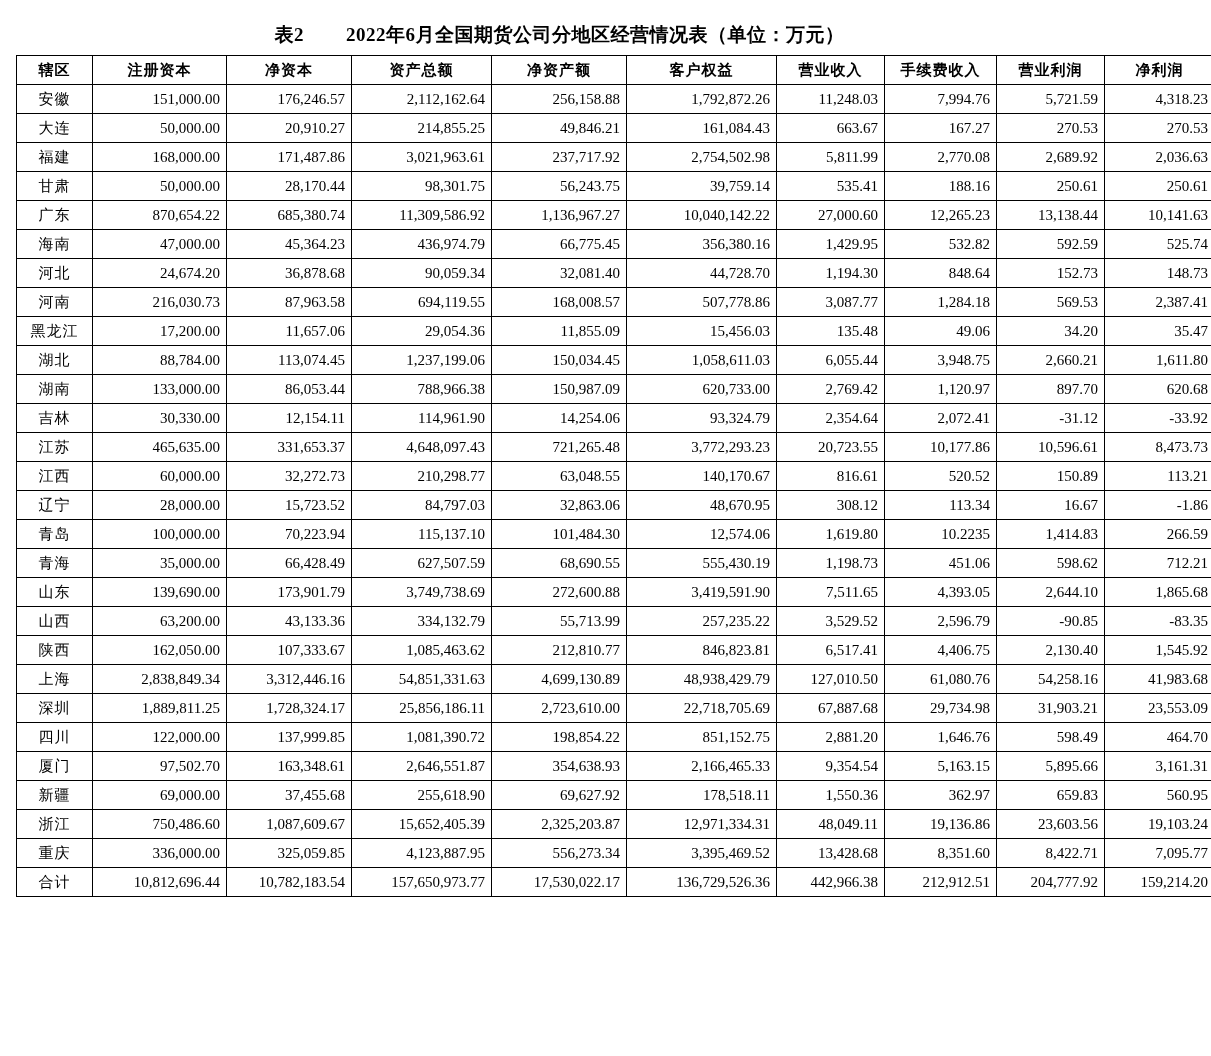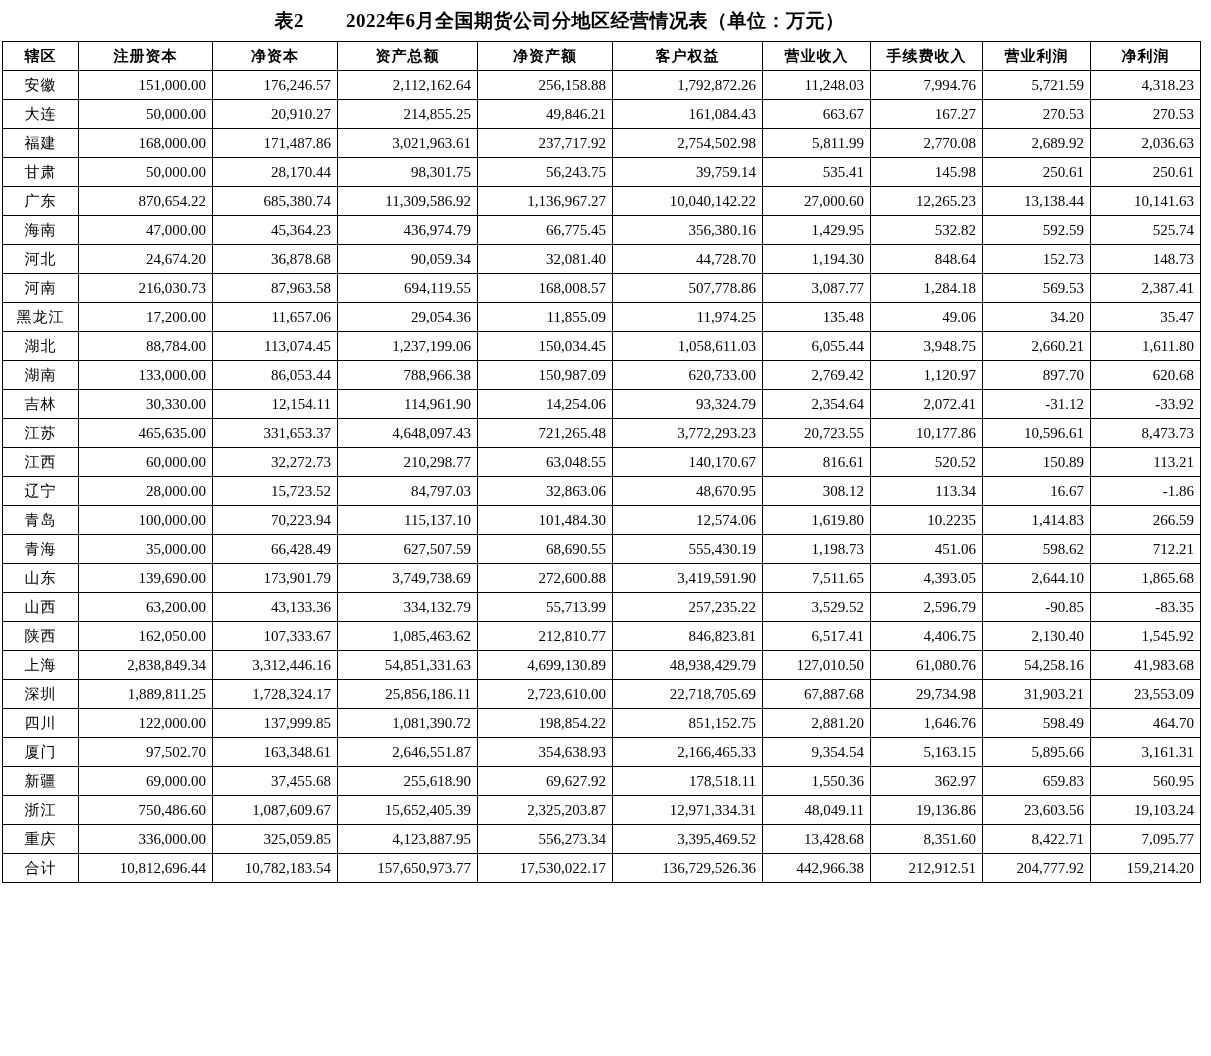--- a/index.html
+++ b/index.html
@@ -9,21 +9,21 @@
   }
   body {
     width: 1211px;
     height: 1056px;
     font-family: "Liberation Serif", "DejaVu Serif", serif;
     color: #000000;
   }
   .page {
     width: 1119px;
     box-sizing: border-box;
-    padding: 2px;
+    padding: 16px;
   }
   .doc-title {
     text-align: center;
     font-size: 19px;
     font-weight: bold;
     letter-spacing: 0.5px;
     padding: 6px 0 7px 0;
     white-space: pre;
   }
   table.data-table {
@@ -143,21 +143,21 @@
           <td class="num">2,036.63</td>
         </tr>
         <tr>
           <td class="region">甘肃</td>
           <td class="num">50,000.00</td>
           <td class="num">28,170.44</td>
           <td class="num">98,301.75</td>
           <td class="num">56,243.75</td>
           <td class="num">39,759.14</td>
           <td class="num">535.41</td>
-          <td class="num">145.98</td>
+          <td class="num">188.16</td>
           <td class="num">250.61</td>
           <td class="num">250.61</td>
         </tr>
         <tr>
           <td class="region">广东</td>
           <td class="num">870,654.22</td>
           <td class="num">685,380.74</td>
           <td class="num">11,309,586.92</td>
           <td class="num">1,136,967.27</td>
           <td class="num">10,040,142.22</td>
@@ -201,21 +201,21 @@
           <td class="num">1,284.18</td>
           <td class="num">569.53</td>
           <td class="num">2,387.41</td>
         </tr>
         <tr>
           <td class="region">黑龙江</td>
           <td class="num">17,200.00</td>
           <td class="num">11,657.06</td>
           <td class="num">29,054.36</td>
           <td class="num">11,855.09</td>
-          <td class="num">11,974.25</td>
+          <td class="num">15,456.03</td>
           <td class="num">135.48</td>
           <td class="num">49.06</td>
           <td class="num">34.20</td>
           <td class="num">35.47</td>
         </tr>
         <tr>
           <td class="region">湖北</td>
           <td class="num">88,784.00</td>
           <td class="num">113,074.45</td>
           <td class="num">1,237,199.06</td>

